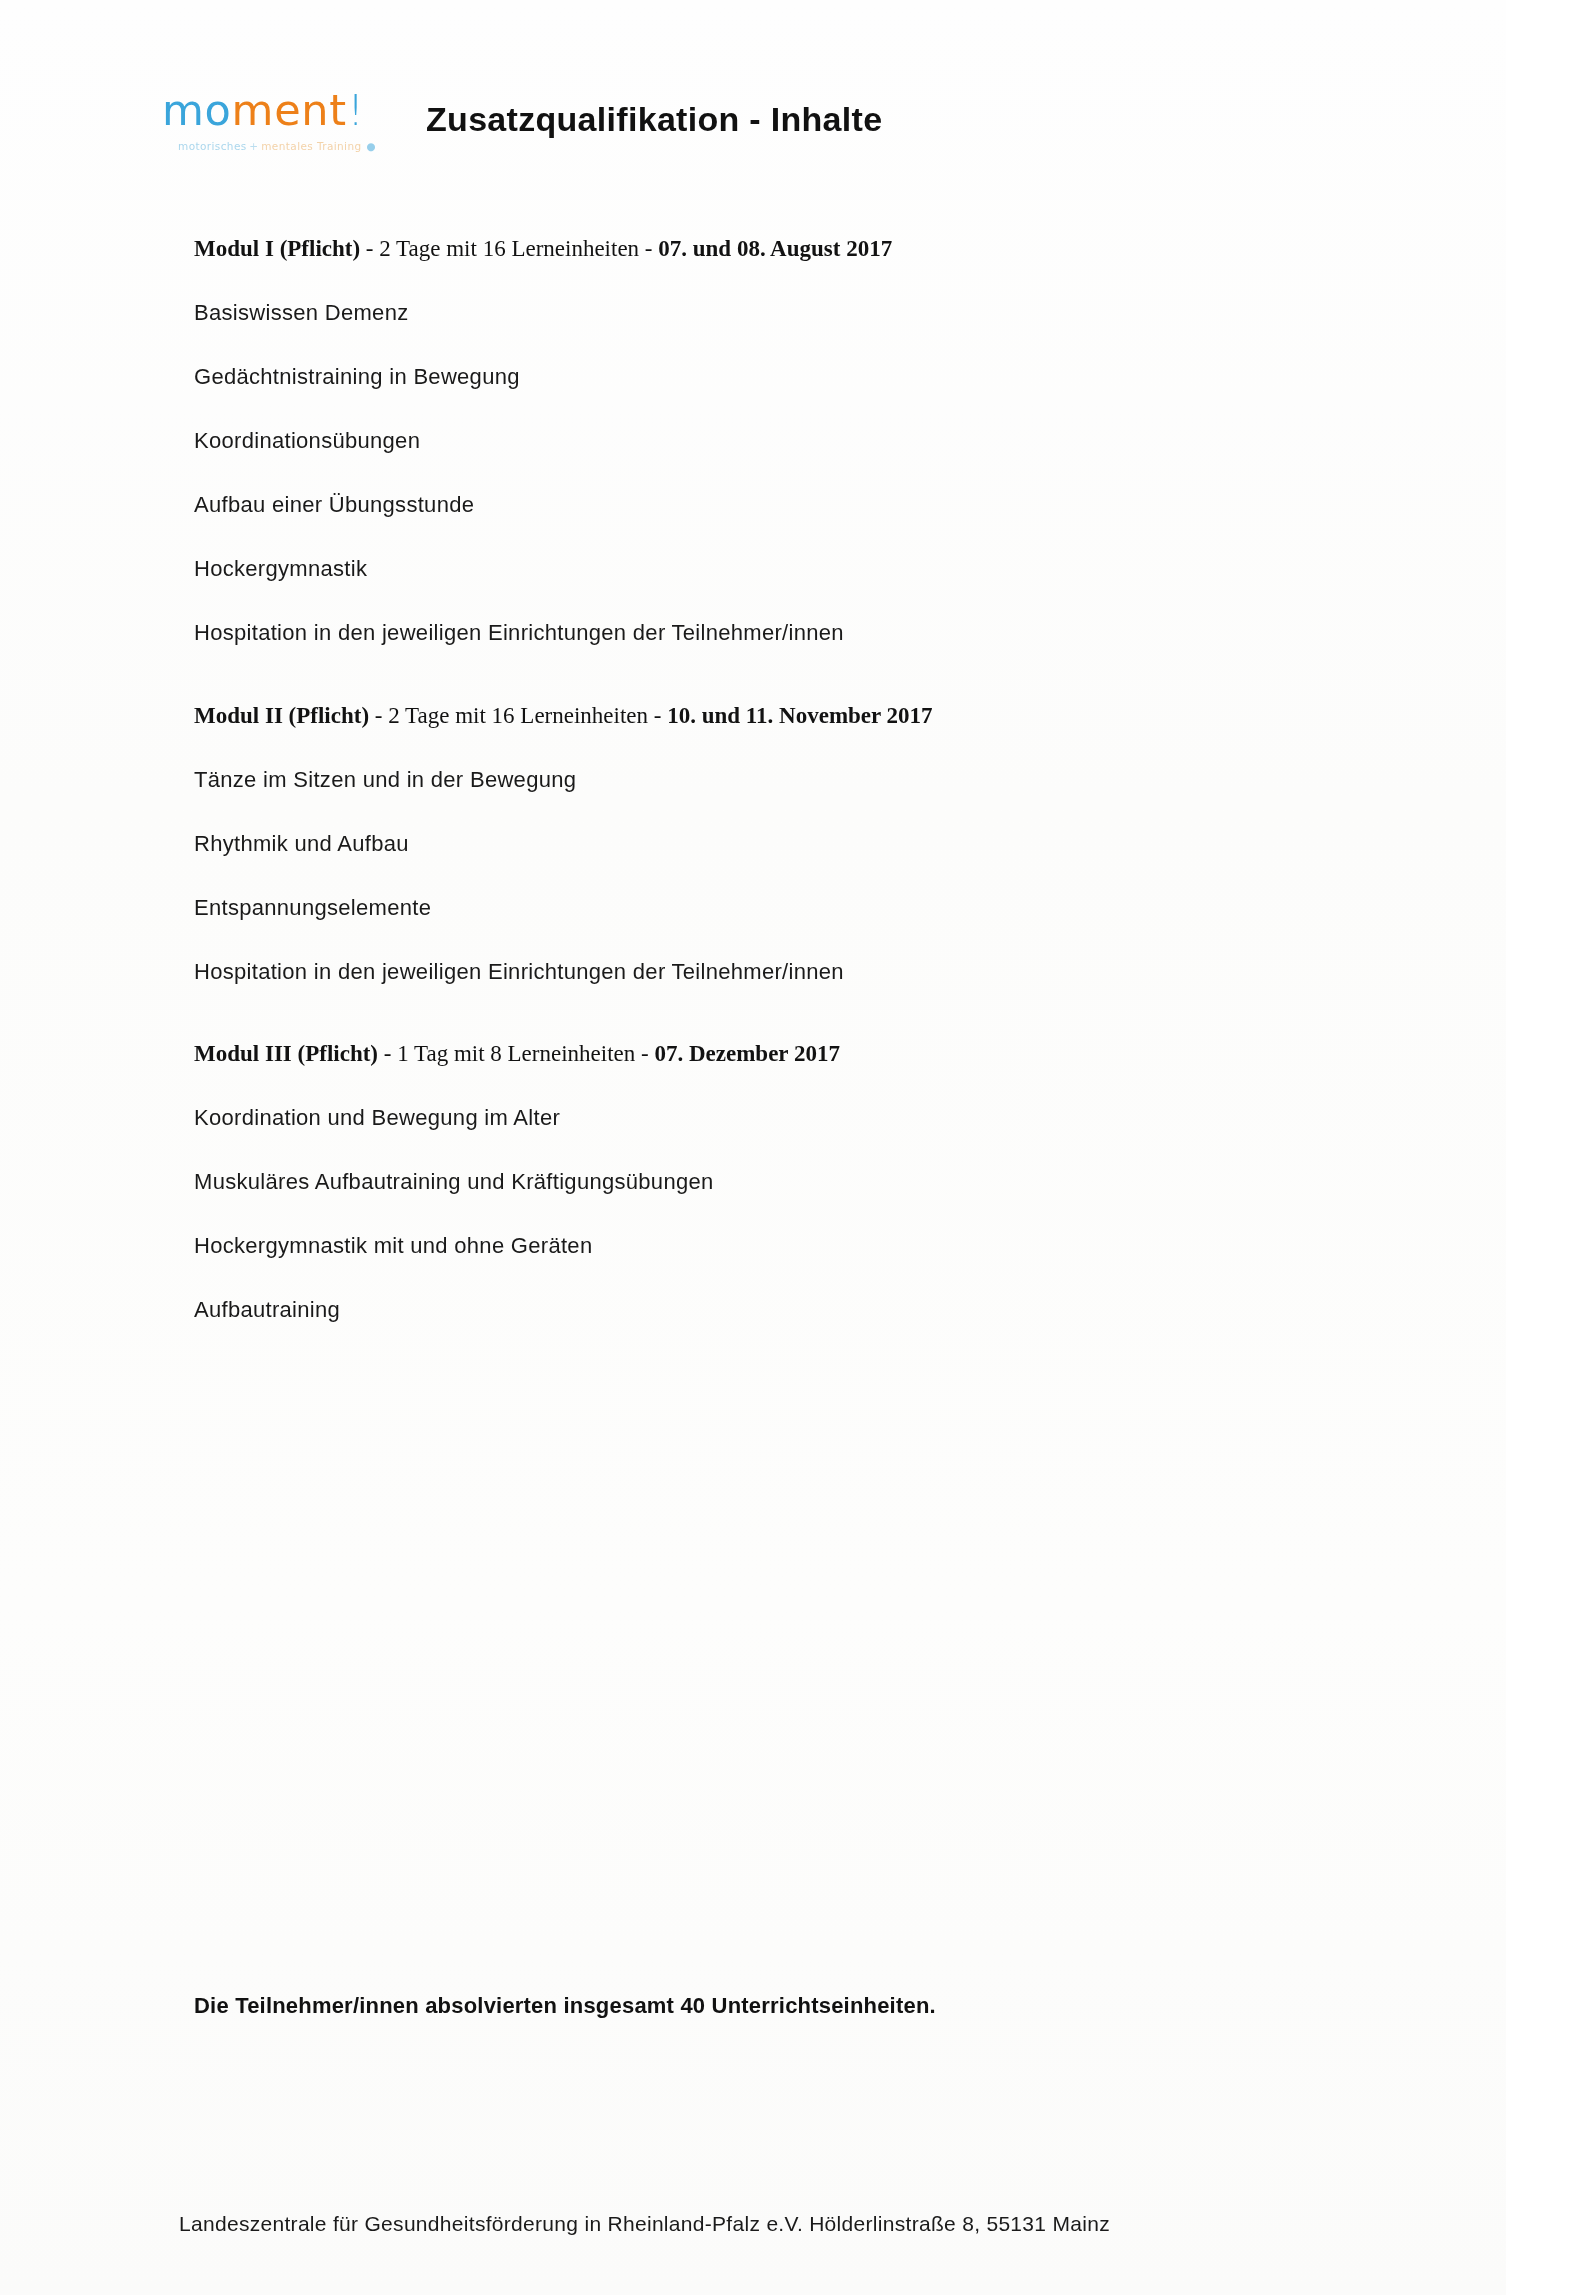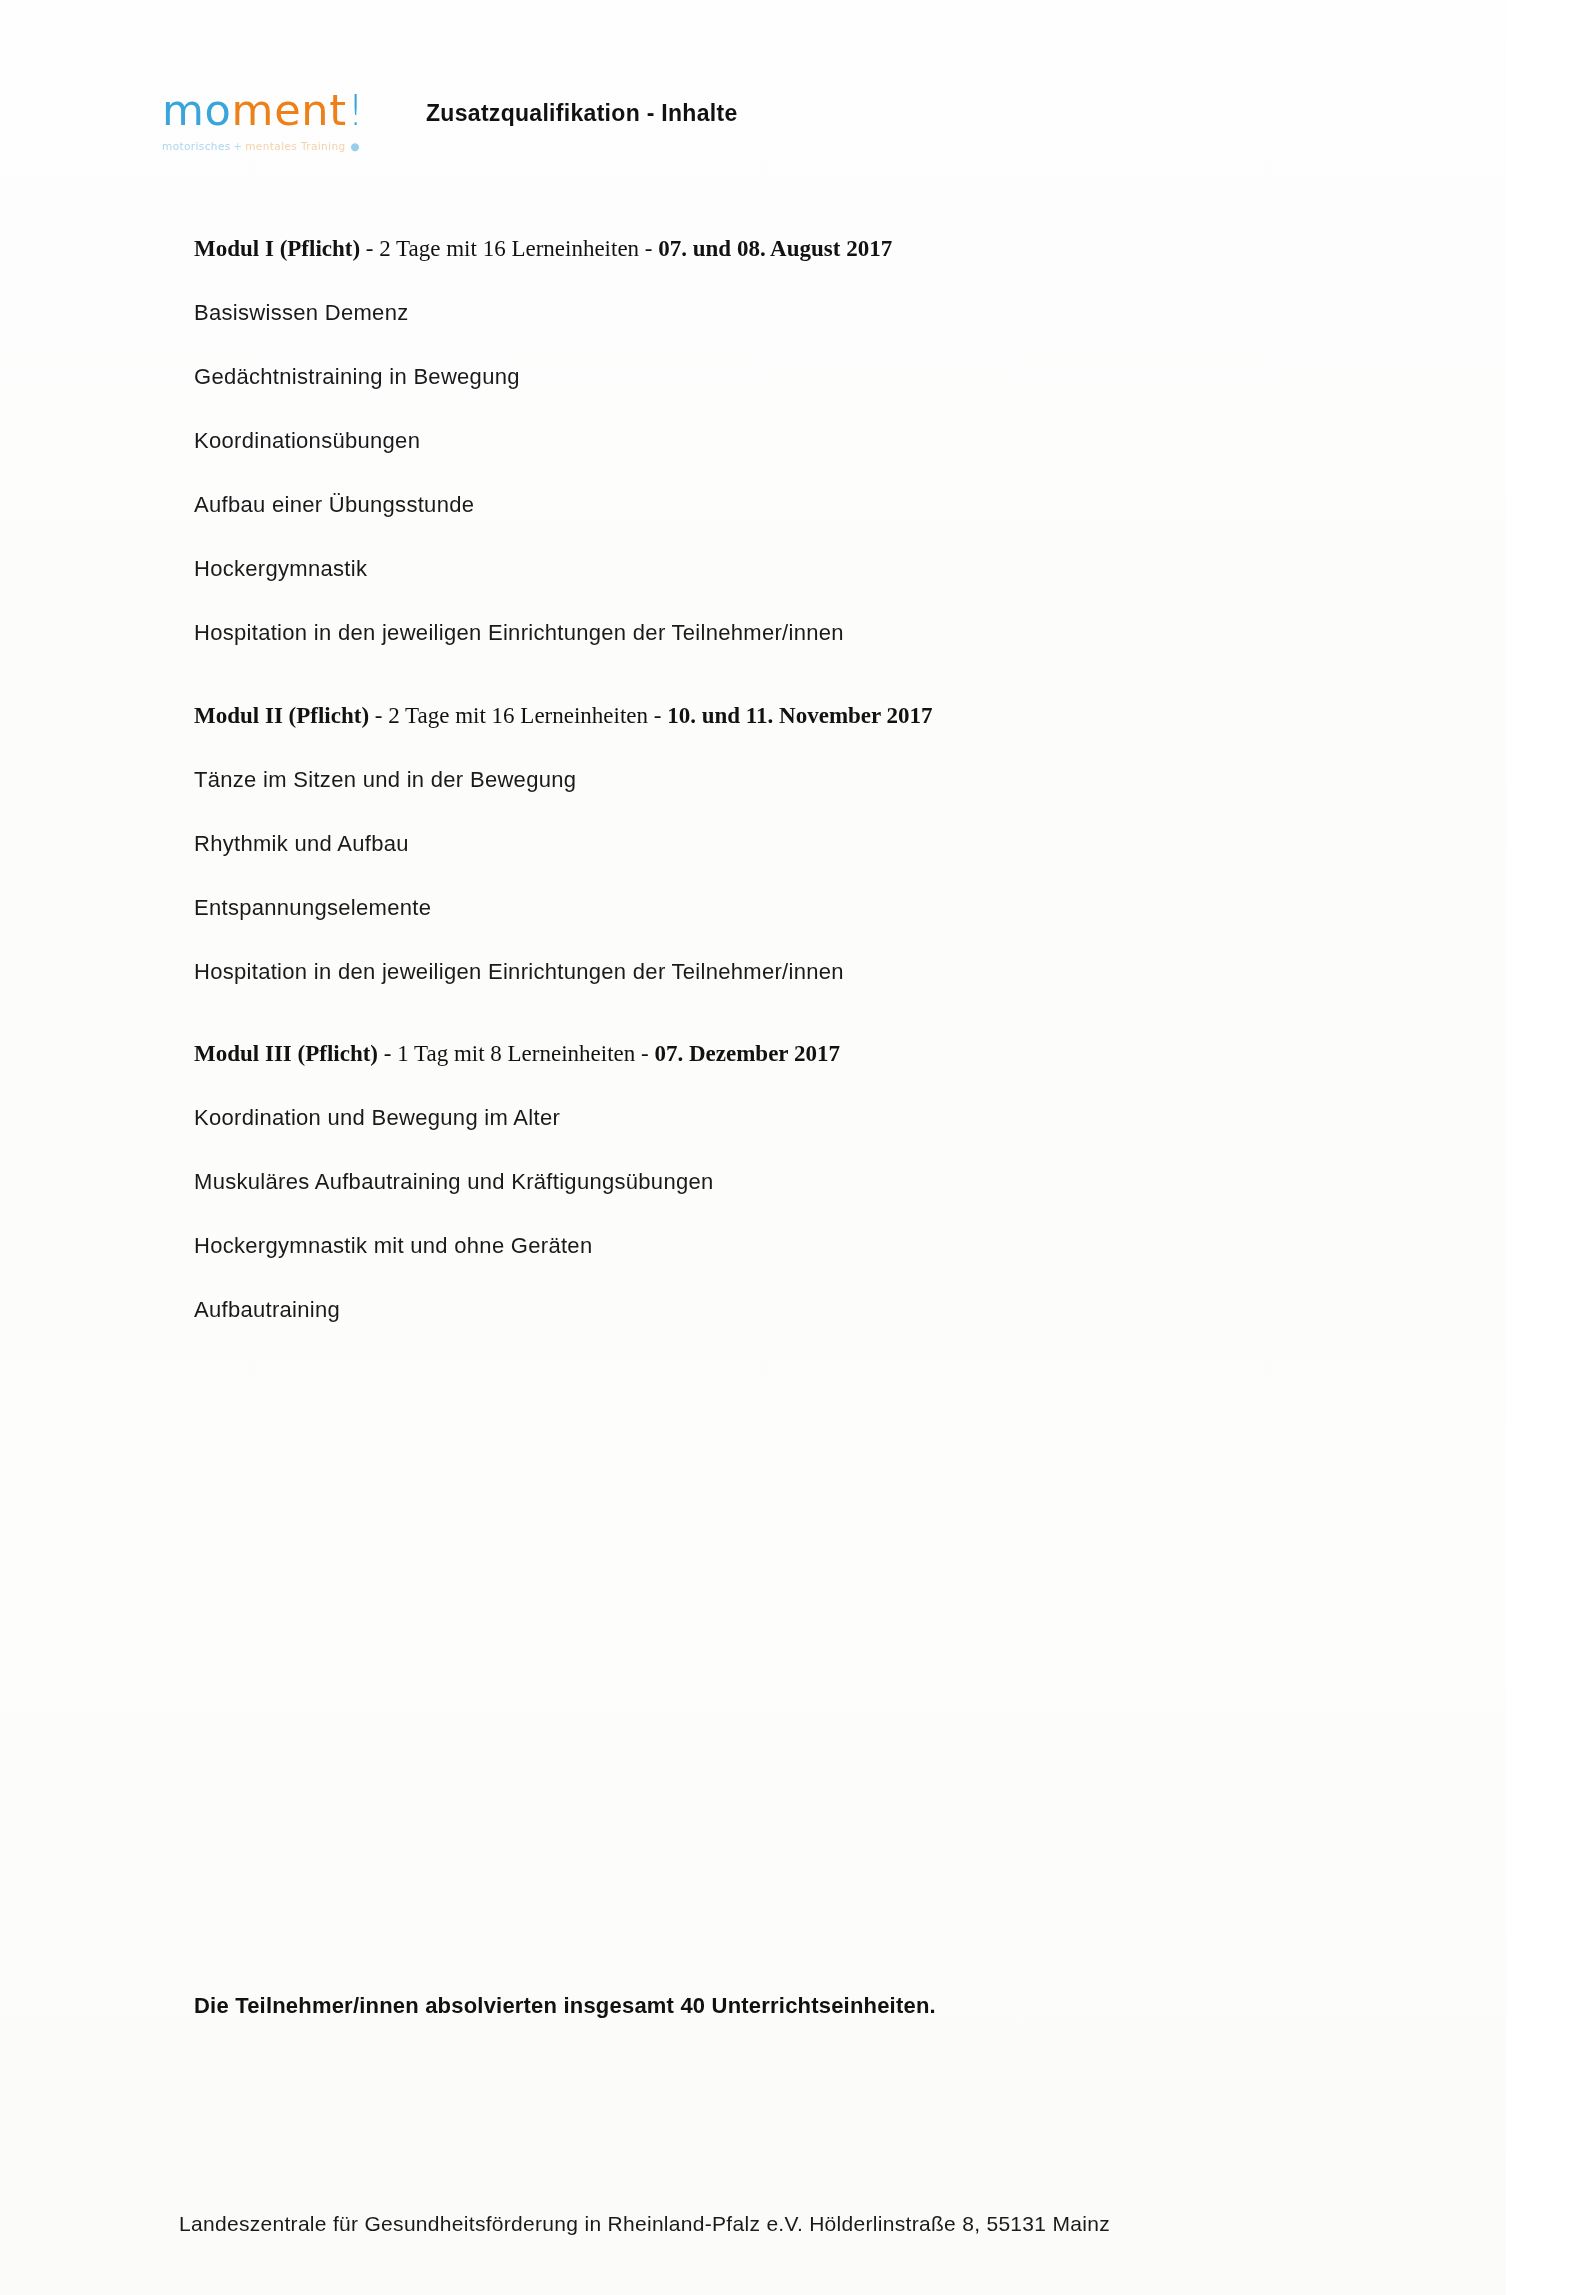--- a/index.html
+++ b/index.html
@@ -52,27 +52,27 @@
 
   .logo-tagline {
     margin-top: 8px;
     font-family: "DejaVu Sans", sans-serif;
     font-size: 10.5px;
     letter-spacing: 0.4px;
     white-space: nowrap;
     opacity: 0.52;
     filter: blur(0.6px);
   }
-  .logo-tagline .t-blue   { color: #5fb3dd; }
+  .logo-tagline .t-blue   { color: #5fb3dd; margin-left: 16px; }
   .logo-tagline .t-plus   { color: #7fc2e3; padding: 0 2.7px; }
   .logo-tagline .t-orange { color: #eaab5c; }
   .logo-tagline .t-dot    { color: #3aa5db; padding-left: 4.7px; }
 
   .doc-title {
-    font-size: 23px;
+    font-size: 34px;
     font-weight: bold;
     letter-spacing: 0.3px;
     white-space: nowrap;
     margin-left: 35px;
     margin-top: 17.5px;
     color: #111111;
   }
 
   
   .content {

